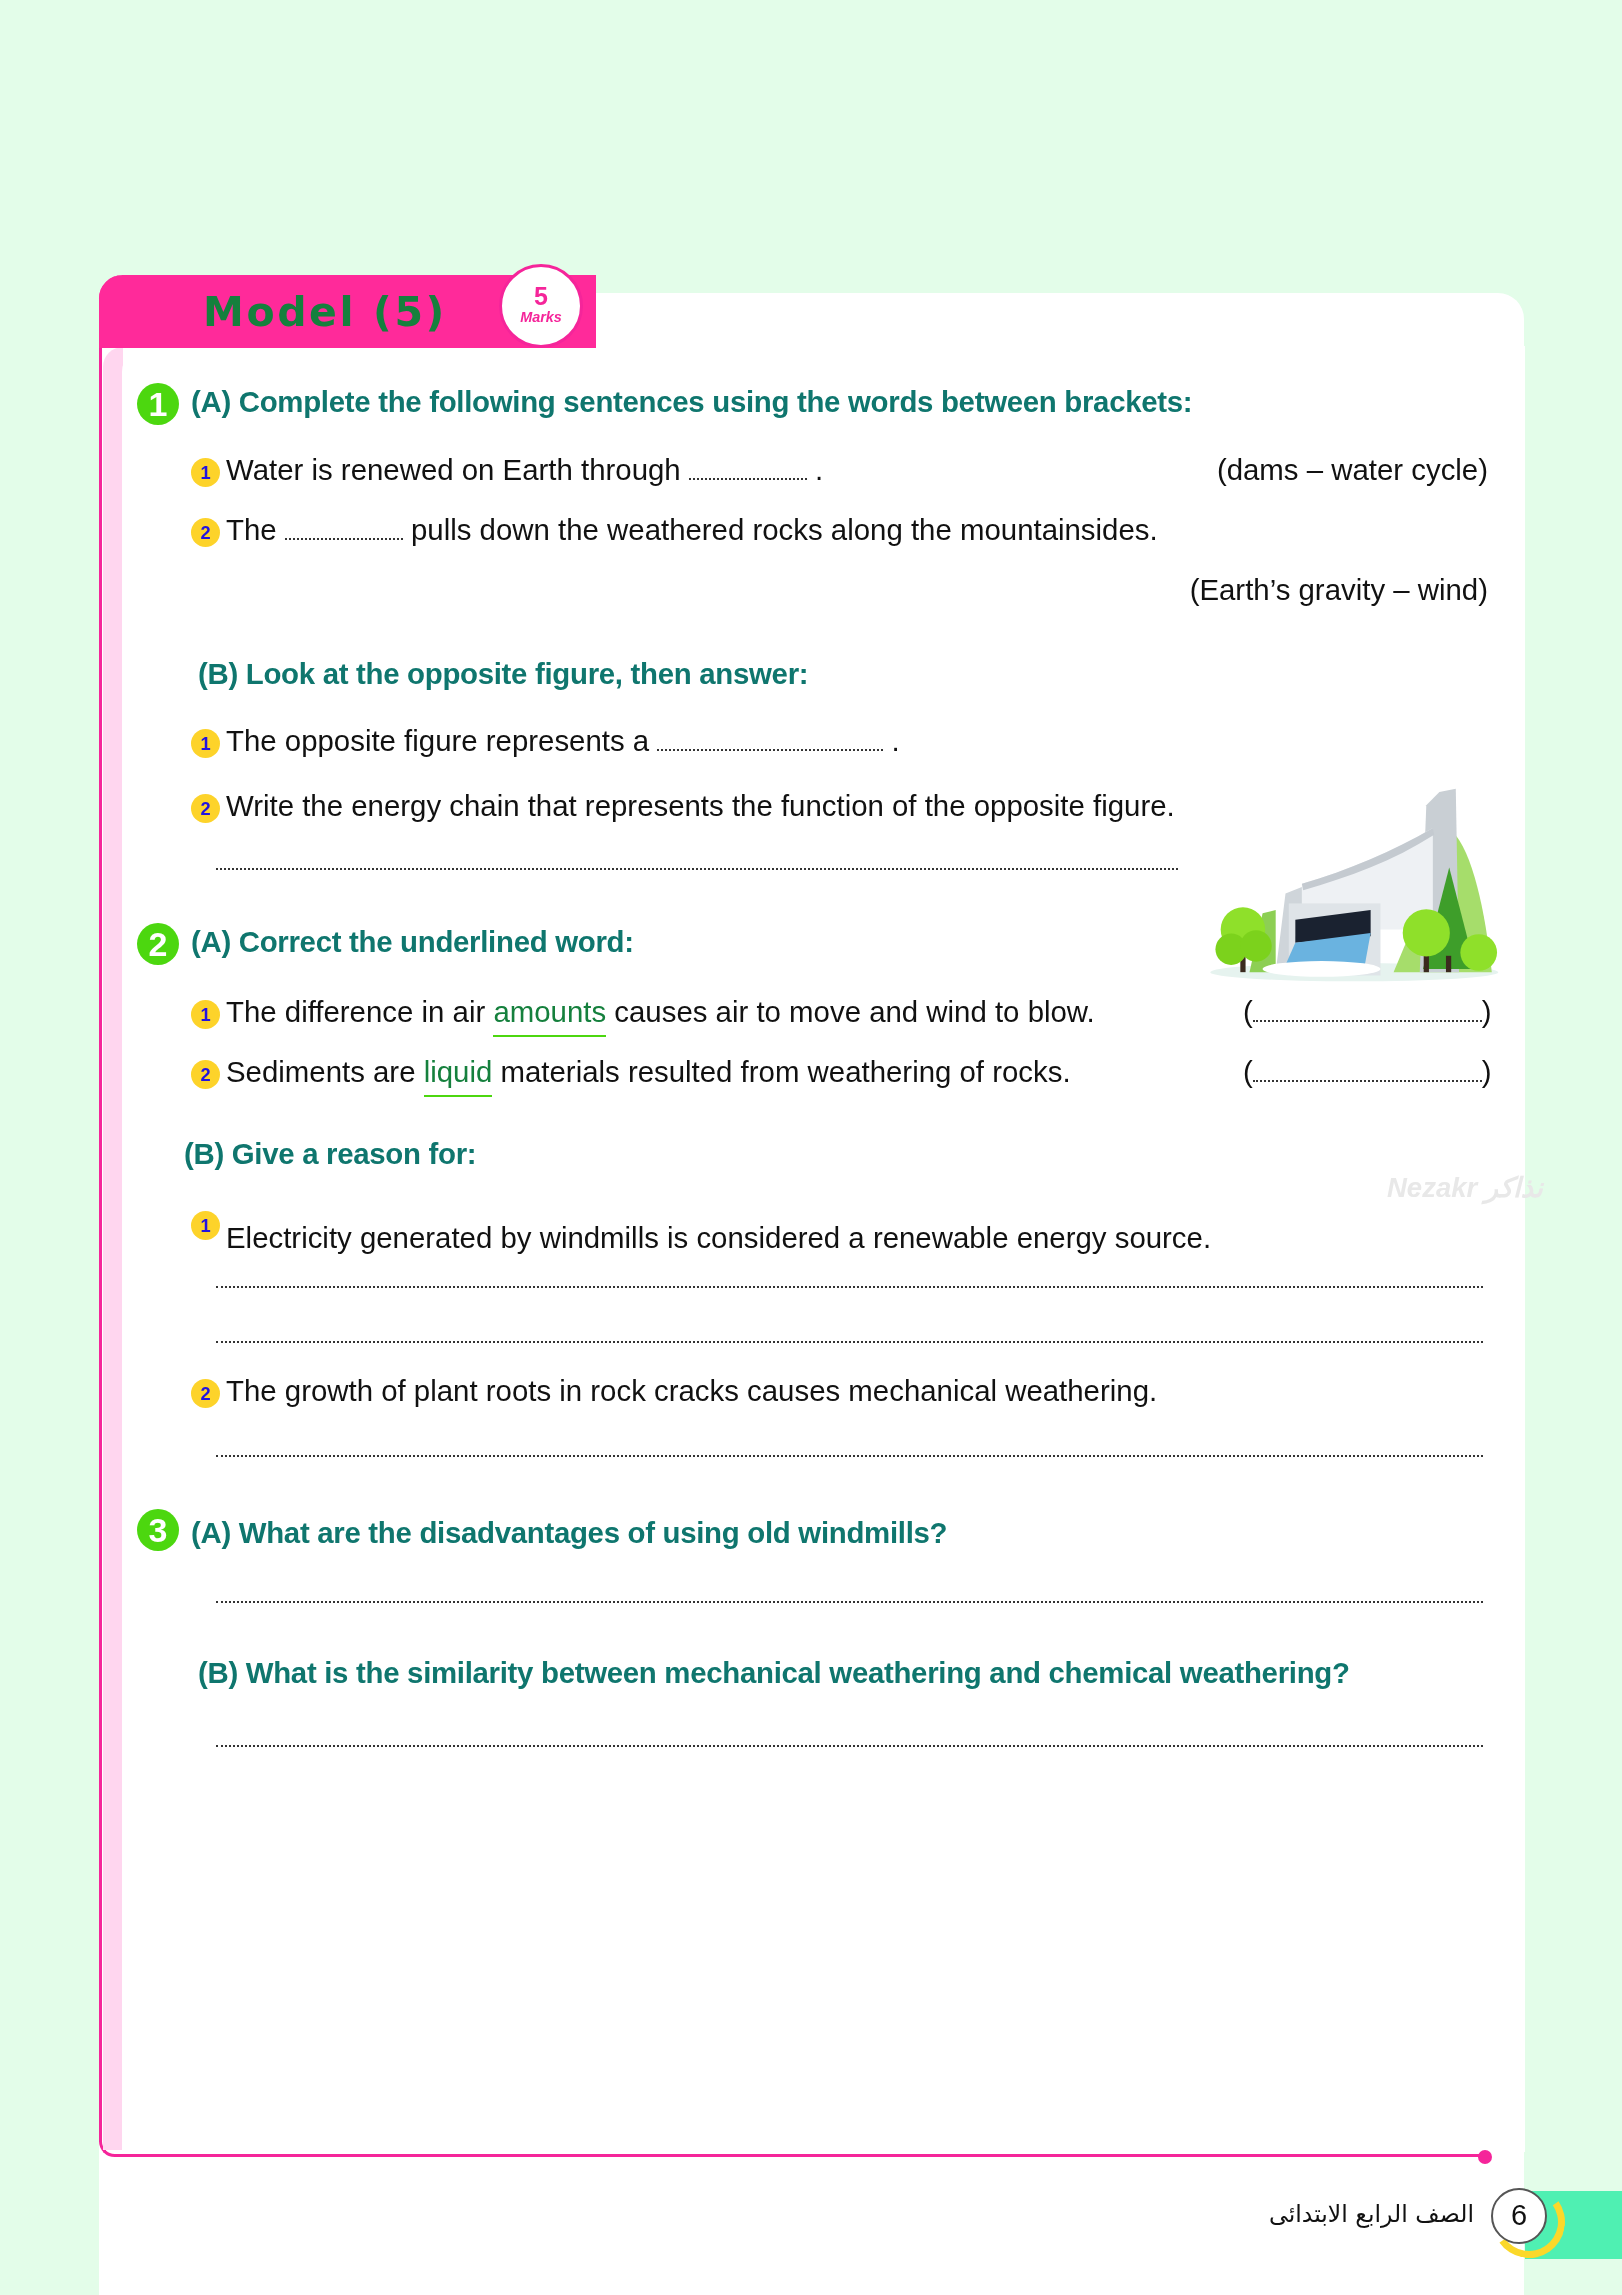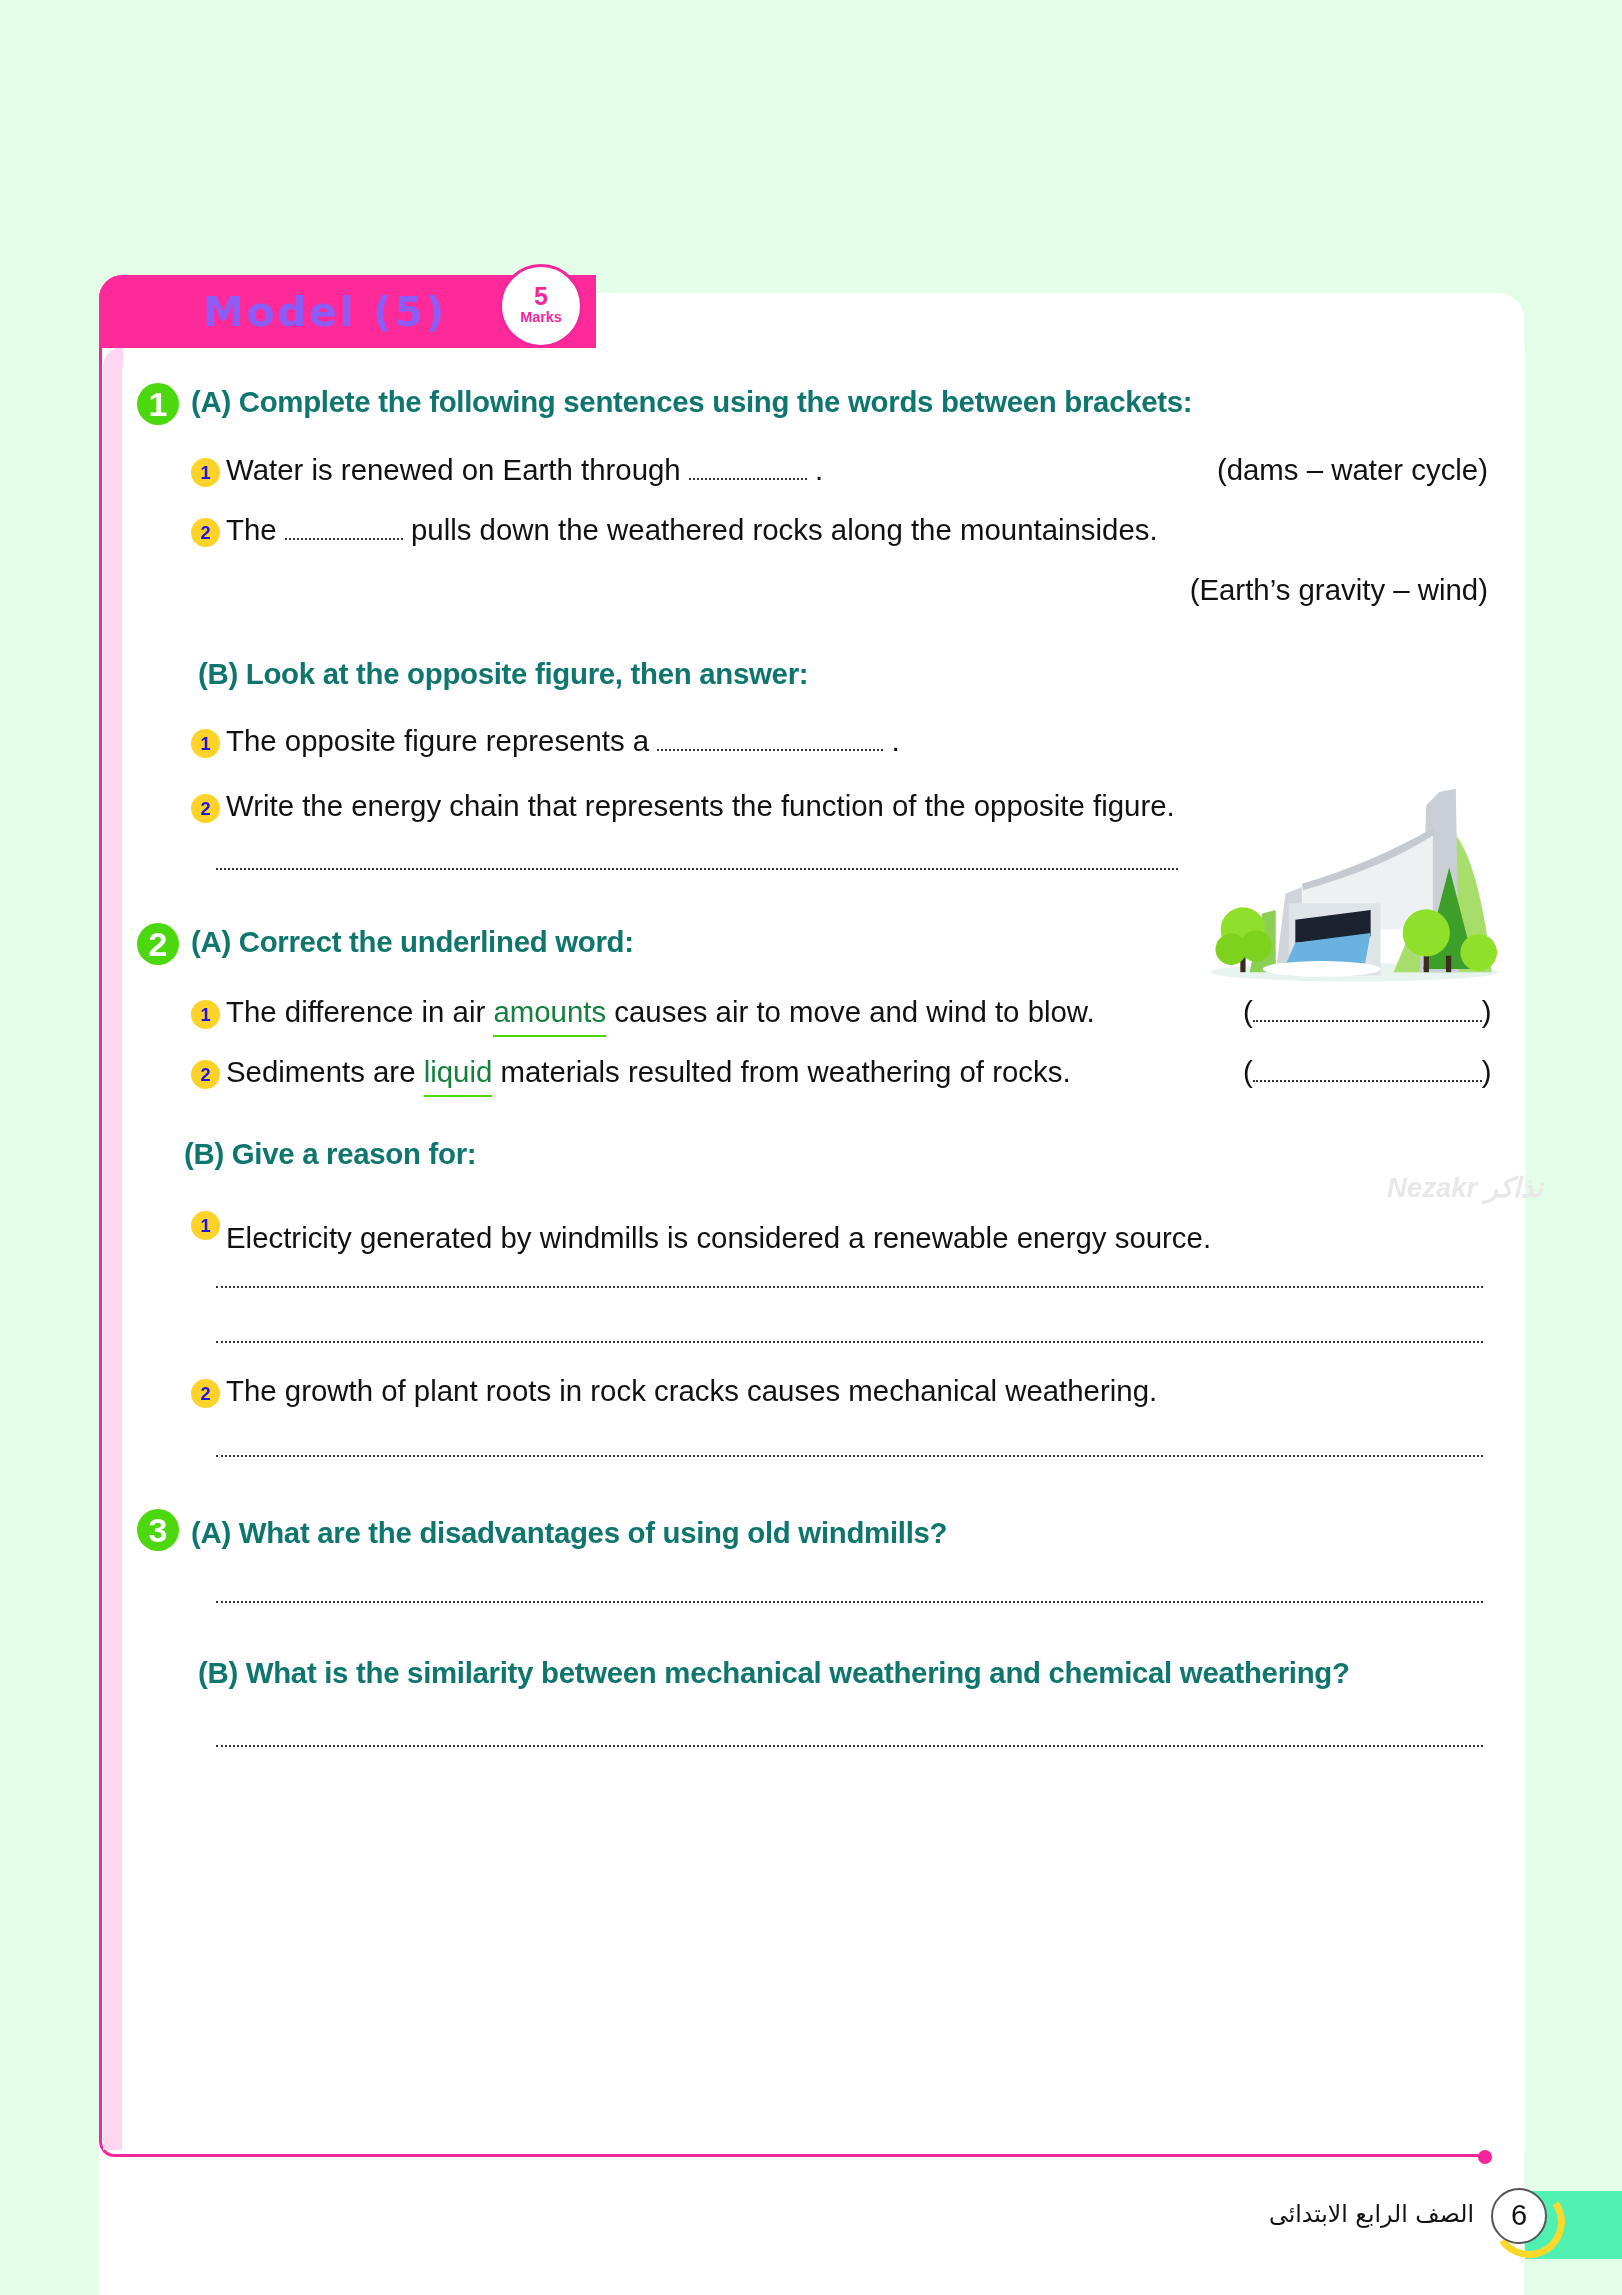--- a/index.html
+++ b/index.html
@@ -39,30 +39,30 @@
     position:absolute; left:1478px; top:2150px; width:14.4px; height:14.4px;
     border-radius:50%; background:#f5259a;
   }
   .header-tab {
     position:absolute; left:99px; top:275px; width:497px; height:73px;
     background:#ff2a9a; border-radius:23.6px 0 0 0;
   }
   .header-title {
     position:absolute; left:203px; top:283px; height:59px;
     font-family:"DejaVu Sans", sans-serif; font-weight:bold;
-    font-size:41px; color:#8b5cf6; letter-spacing:2.6px; line-height:59px;
+    font-size:41px; color:#15803d; letter-spacing:2.6px; line-height:59px;
   }
   .marks-badge {
     position:absolute; left:499px; top:264px; width:84px; height:84px;
     border-radius:50%; background:#ffffff; border:3.9px solid #f5259a;
     box-sizing:border-box; text-align:center; color:#f5259a;
     font-family:"Liberation Sans", sans-serif; font-weight:bold;
   }
   .marks-num { display:block; font-size:25px; line-height:25px; margin-top:17px; }
-  .marks-lbl { display:block; font-size:14.4px; line-height:17px; }
+  .marks-lbl { display:block; font-size:14.4px; line-height:17px;font-style:italic; }
 
   .q-num {
     position:absolute; width:42px; height:42px; border-radius:50%;
     background:#4cd70f; color:#fff; font-weight:bold; font-size:34px;
     text-align:center; line-height:43px;
   }
   .q-head {
     position:absolute; color:#0f766e; font-weight:bold; font-size:29.4px;
     white-space:nowrap; letter-spacing:-0.3px;
   }

